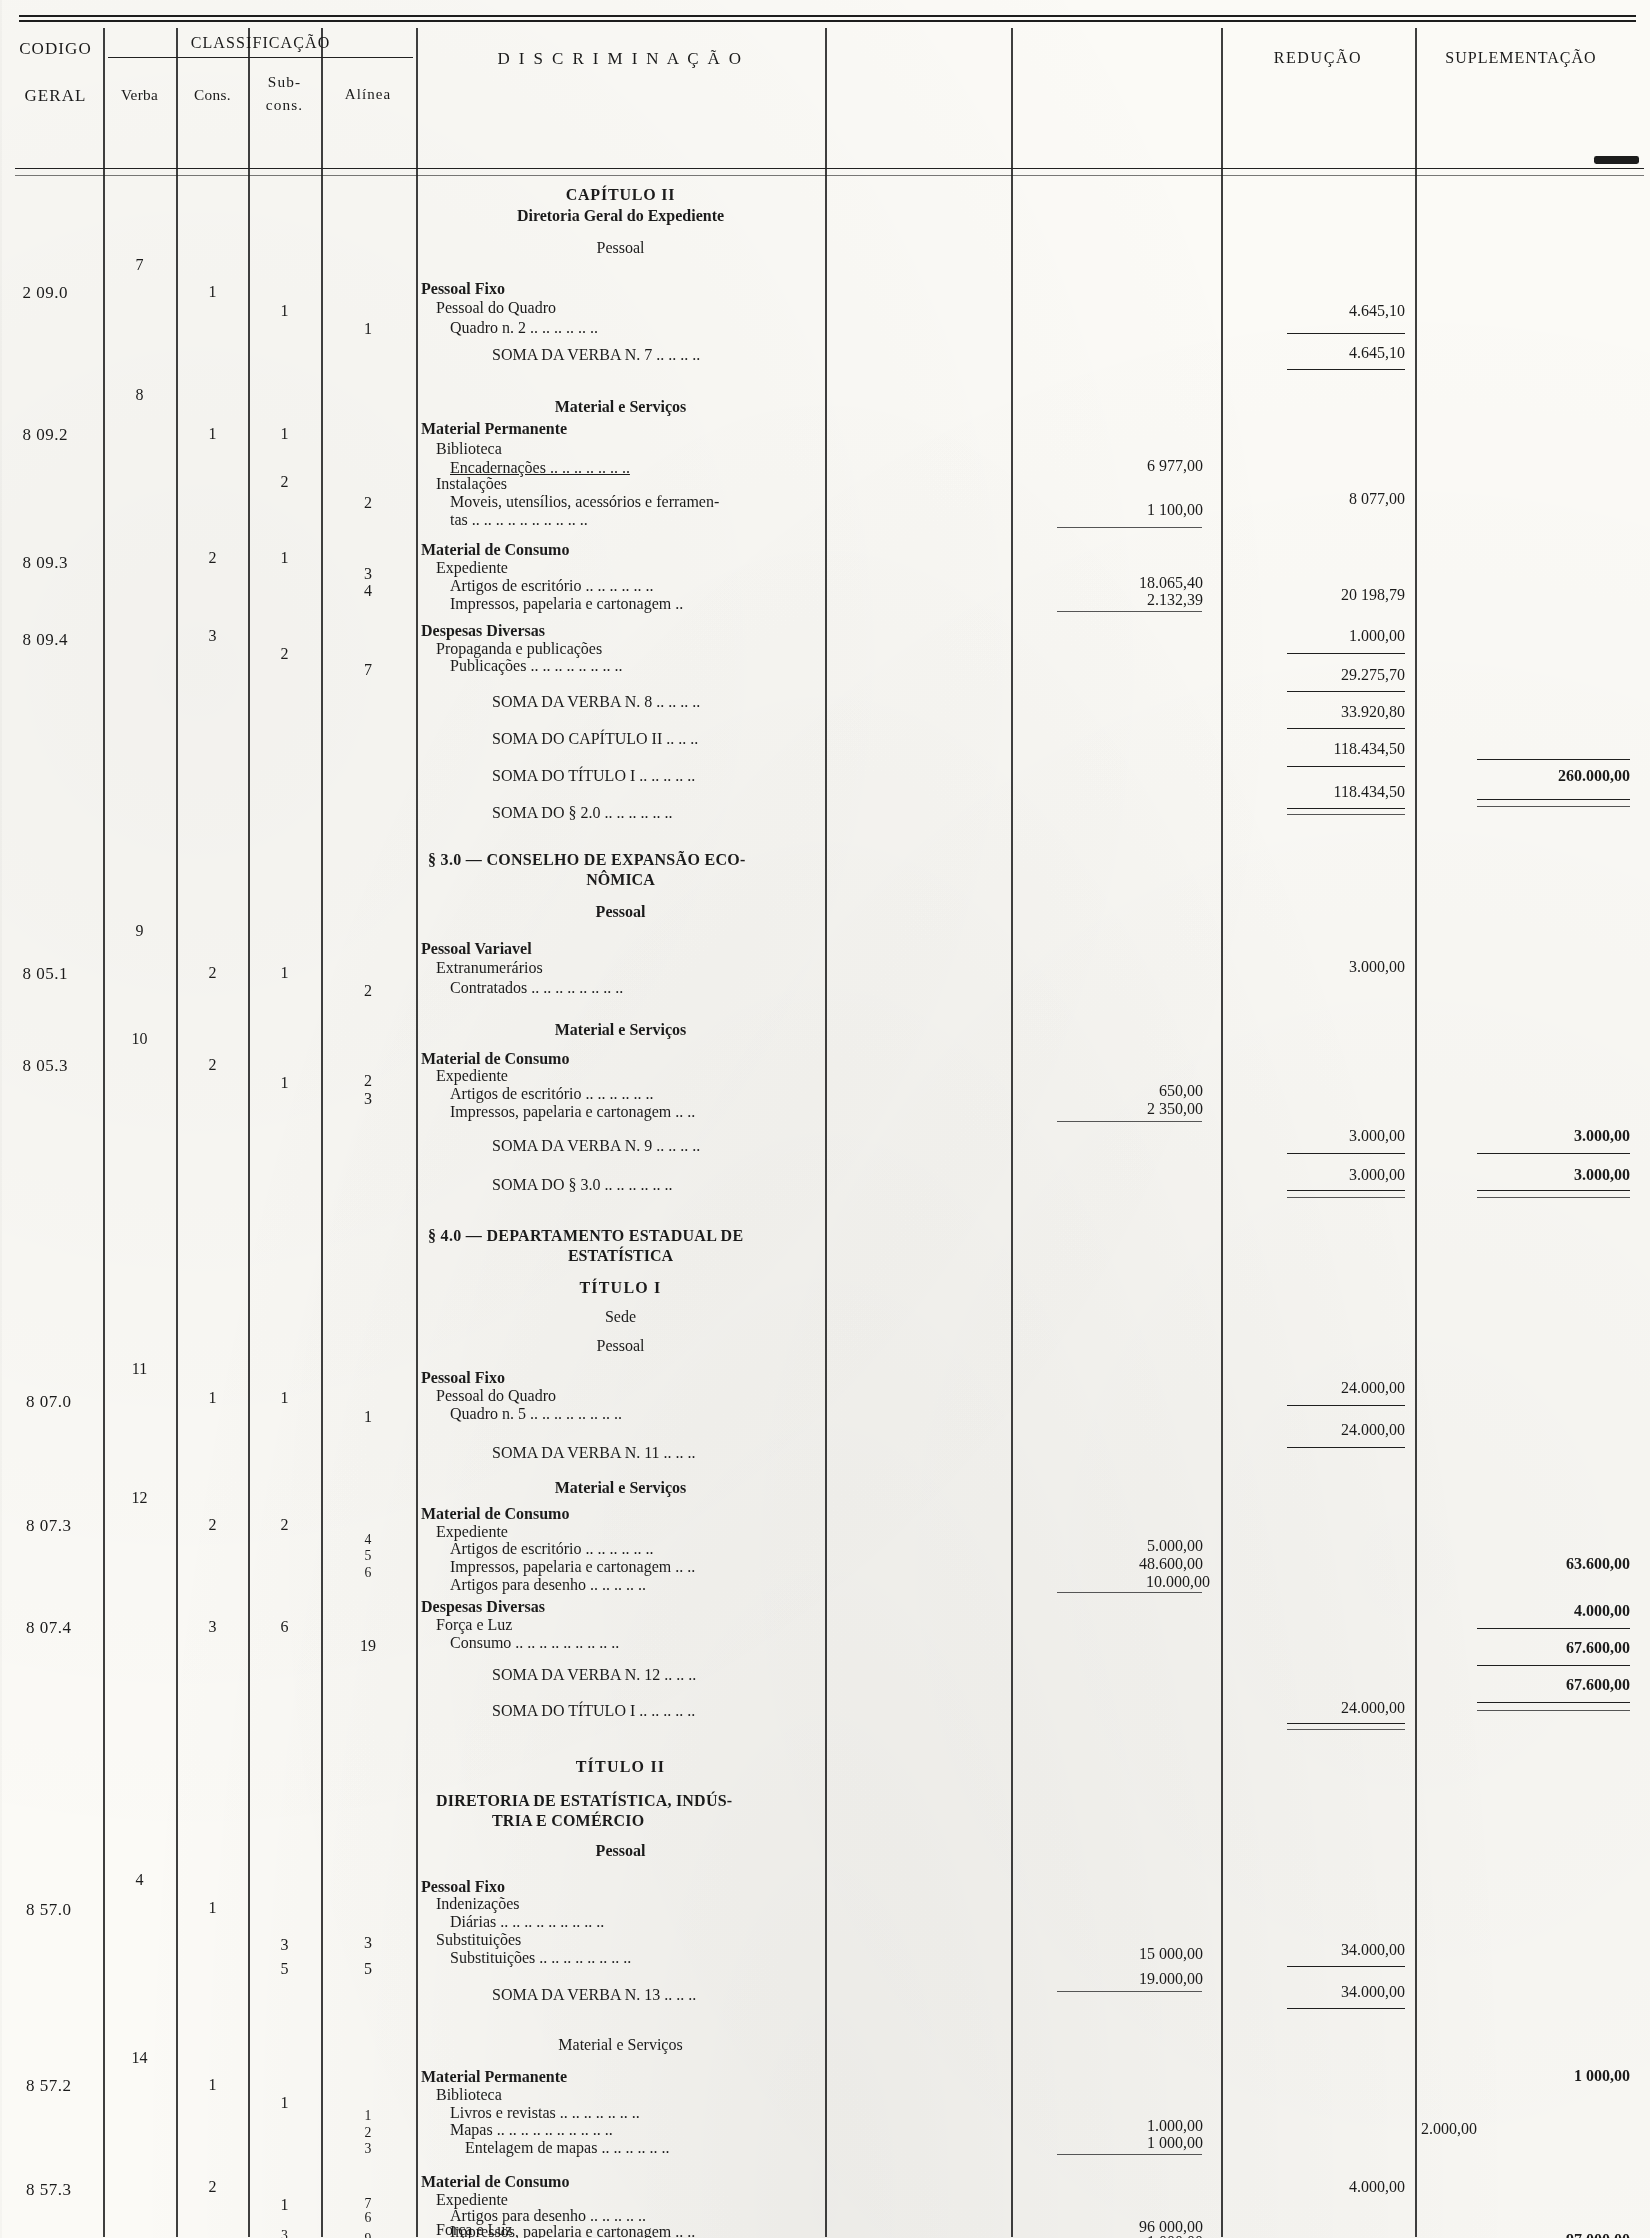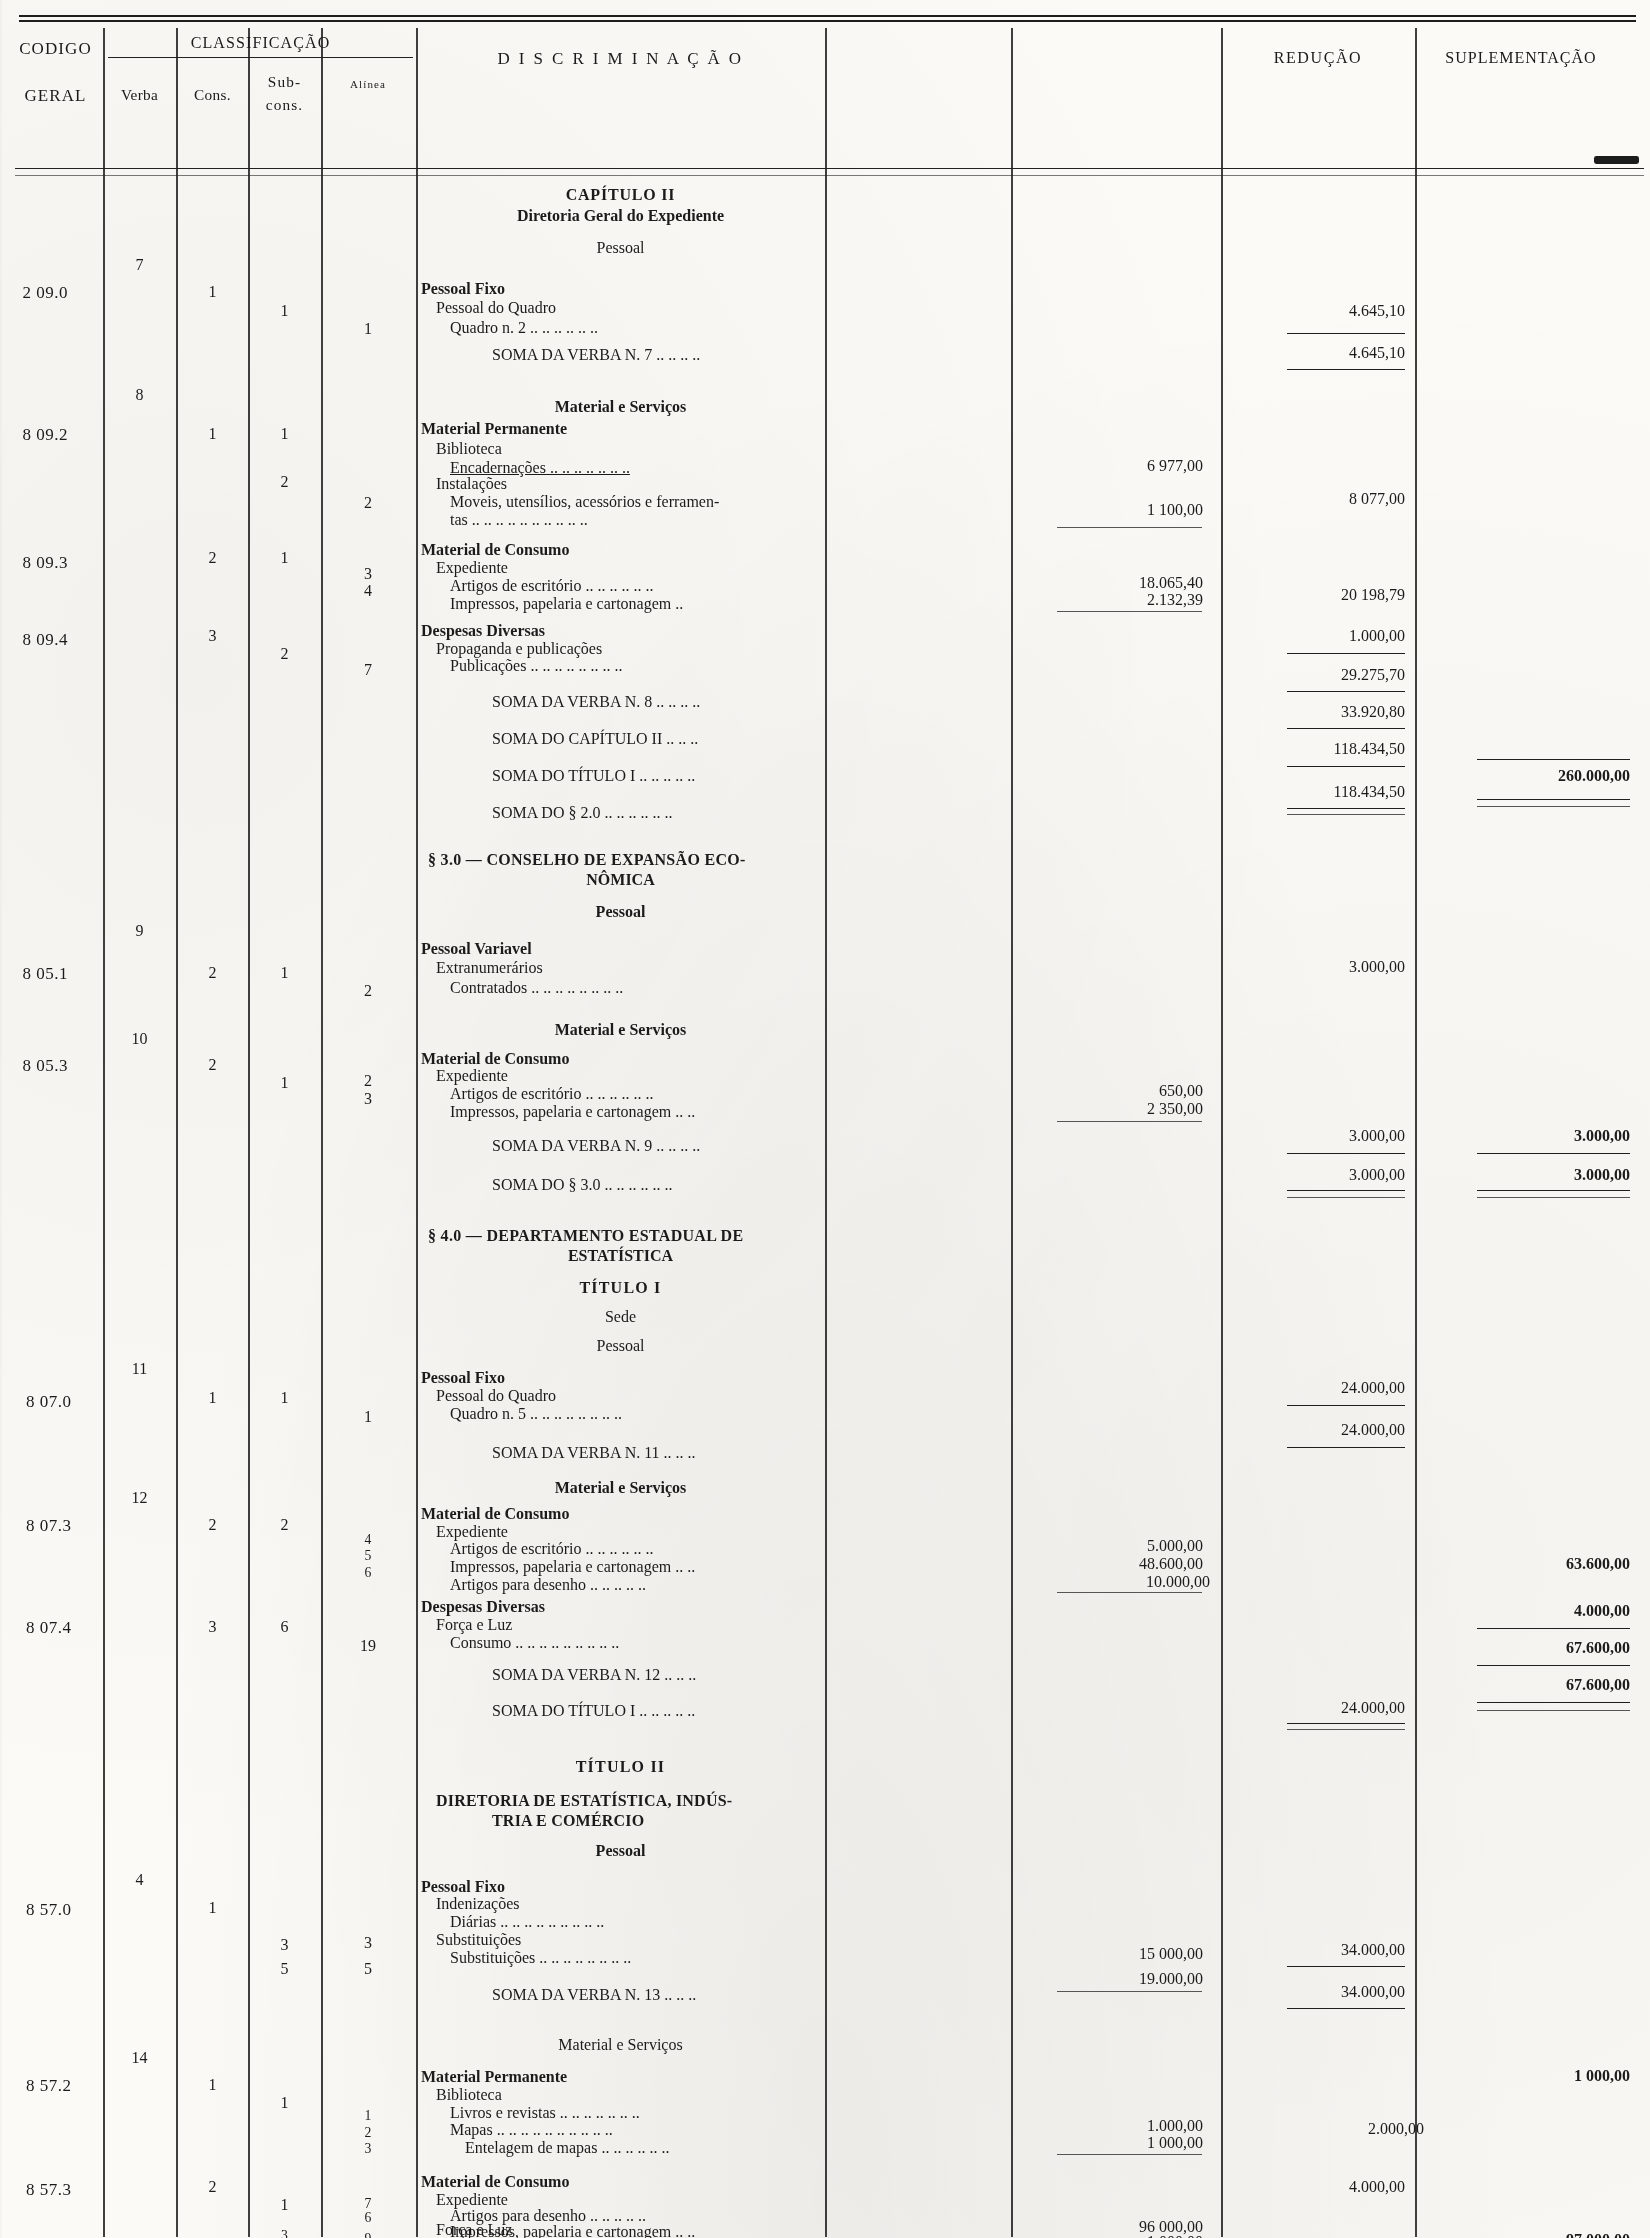--- a/index.html
+++ b/index.html
@@ -84,21 +84,21 @@
     <div class="label" style="left:0px;top:11.3px;width:95px;">CODIGO</div>
     <div class="label" style="left:0px;top:58px;width:95px;">GERAL</div>
 
     <div class="label" style="left:95px;top:6.5px;width:315px;font-size:16px;">CLASSIFICAÇÃO</div>
     <div class="hline" style="left:100px;top:29px;width:305px;height:1.6px;"></div>
 
     <div class="label" style="left:95px;top:58px;width:73px;font-size:15.3px;letter-spacing:0.3px;">Verba</div>
     <div class="label" style="left:168px;top:58px;width:73px;font-size:15.3px;letter-spacing:0.3px;">Cons.</div>
     <div class="label" style="left:240px;top:45px;width:73px;font-size:15.3px;">Sub-</div>
     <div class="label" style="left:240px;top:68px;width:73px;font-size:15.3px;">cons.</div>
-    <div class="label" style="left:313px;top:50px;width:94px;font-size:11px;">Alínea</div>
+    <div class="label" style="left:313px;top:58px;width:94px;font-size:15px;">Alínea</div>
 
     <div class="label cap" style="left:408px;top:21px;width:409px;font-size:17px;letter-spacing:2.4px;">D I S C R I M I N A Ç Ã O</div>
 
     <div class="label" style="left:1213px;top:21px;width:194px;font-size:16px;letter-spacing:1.6px;">REDUÇÃO</div>
     <div class="label" style="left:1392px;top:21px;width:242px;font-size:16px;letter-spacing:1px;">SUPLEMENTAÇÃO</div>
 
     <div class="hline" style="left:6.5px;top:140px;right:-1.6px;height:1.6px;"></div>
     <div class="hline" style="left:6.5px;top:147px;right:-1.6px;height:0.8px;opacity:.6;"></div>
     <div class="blot" style="left:1586px;top:128px;width:45px;height:8px;border-radius:2.4px;background:#1c1c1c;"></div>
   </div>
@@ -330,21 +330,21 @@
   <div class="row ctr xsm" style="left:313px;top:2101px;width:94px;">1</div>
   <div class="row ctr xsm" style="left:313px;top:2118px;width:94px;">2</div>
   <div class="row ctr xsm" style="left:313px;top:2134px;width:94px;">3</div>
   <div class="row b" style="left:413px;top:2061px;">Material Permanente</div>
   <div class="row" style="left:428px;top:2079px;">Biblioteca</div>
   <div class="row" style="left:442px;top:2097px;">Livros e revistas ..  ..  ..  ..  ..  ..  ..</div>
   <div class="row" style="left:442px;top:2114px;">Mapas ..  ..  ..  ..  ..  ..  ..  ..  ..  ..</div>
   <div class="row" style="left:457px;top:2132px;">Entelagem de mapas ..  ..  ..  ..  ..  ..</div>
   <div class="row num" style="left:1011px;top:2110px;width:184px;">1.000,00</div>
   <div class="row num" style="left:1011px;top:2127px;width:184px;">1 000,00</div>
-  <div class="row num" style="left:1188px;top:2113px;width:184px;padding-left:44px;">2.000,00</div>
+  <div class="row num" style="left:1241px;top:2113px;width:184px;padding-left:44px;">2.000,00</div>
   <div class="row num b" style="left:1420px;top:2060px;width:202px;">1 000,00</div>
   <div class="sumline d" style="left:1049px;top:2147px;width:145px;"></div>
 
   <div class="row code" style="left:18px;top:2173px;">8 57.3</div>
   <div class="row ctr" style="left:168px;top:2171px;width:73px;">2</div>
   <div class="row ctr" style="left:240px;top:2189px;width:73px;">1</div>
   <div class="row ctr xsm" style="left:313px;top:2189px;width:94px;">7</div>
   <div class="row ctr xsm" style="left:313px;top:2203px;width:94px;">6</div>
   <div class="row ctr xsm" style="left:240px;top:2221px;width:73px;">3</div>
   <div class="row ctr xsm" style="left:313px;top:2224px;width:94px;">9</div>

